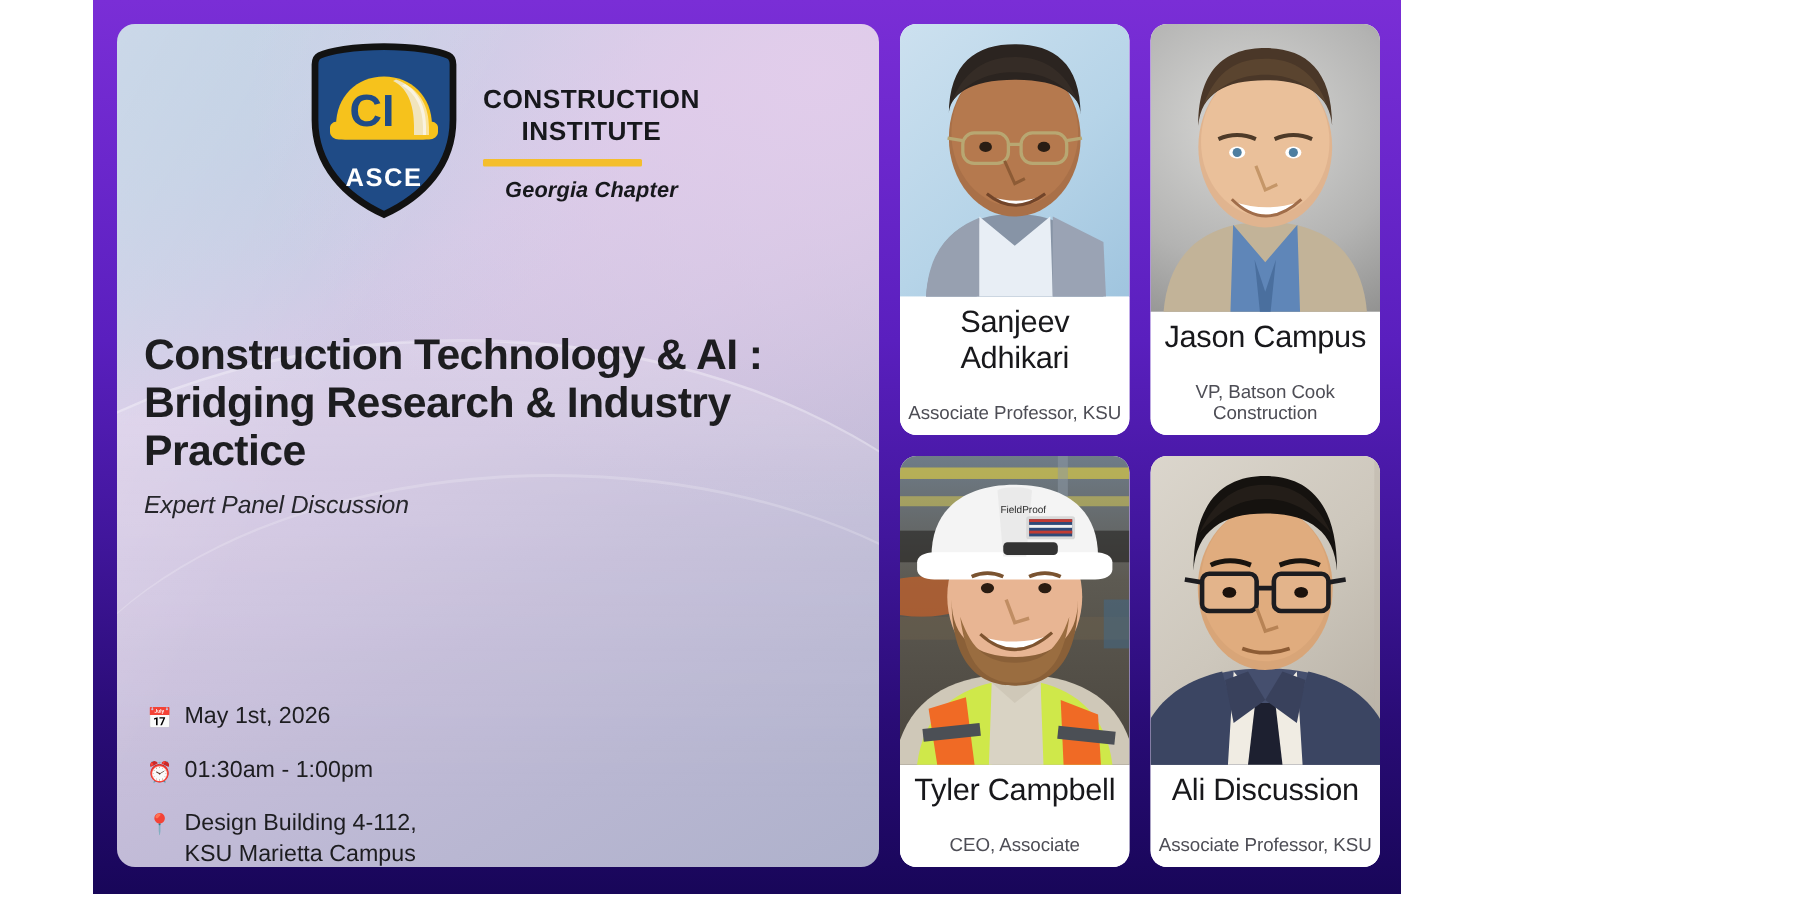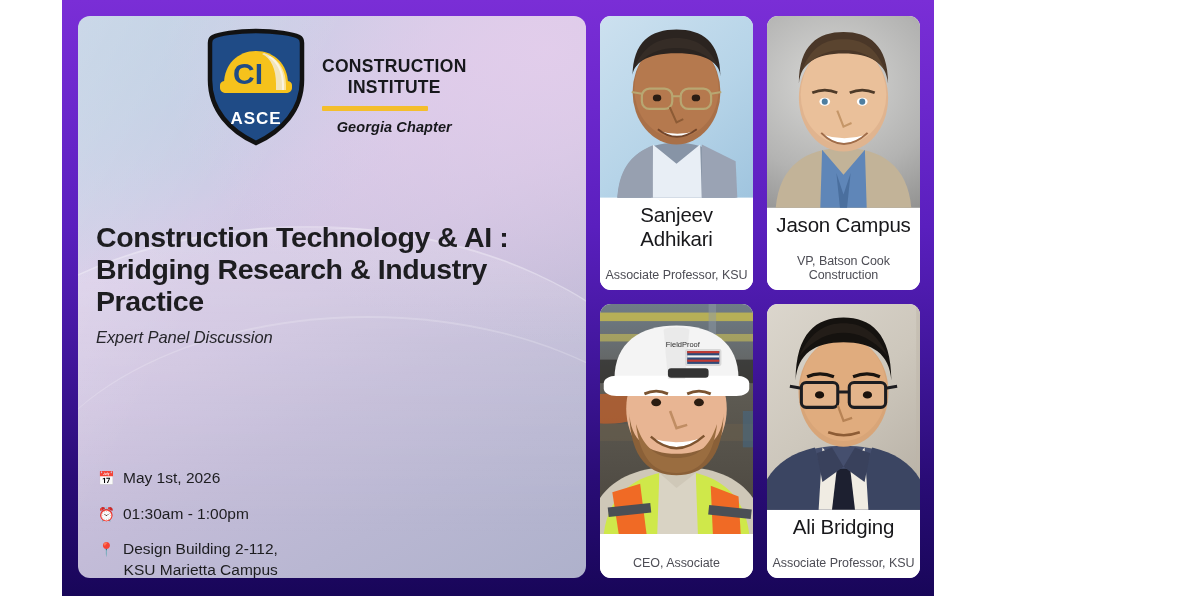--- a/index.html
+++ b/index.html
@@ -97,21 +97,21 @@
   #details-block{ position:absolute; left:20px; top:452px; width:330px; }
   .detail-row{
     display:flex; align-items:flex-start; gap:9px;
     margin-bottom:15px; font-size:15.5px; color:#1d1d20; line-height:1.33;
   }
   .detail-row:last-child{ margin-bottom:0; }
   .detail-icon{
     width:16px; flex:0 0 16px; font-size:13.5px; line-height:1.45;
     text-align:center; position:relative; top:1px;
   }
-  .detail-text{ white-space:pre-line;text-align:right; }
+  .detail-text{ white-space:pre-line; }
 
   
   #speaker-grid{
     flex:1; display:grid;
     grid-template-columns:1fr 1fr;
     grid-template-rows:1fr 1fr;
     gap:14px;
   }
   .speaker-card{
     position:relative; border-radius:11px; overflow:hidden;
@@ -170,21 +170,21 @@
       <div class="detail-row">
         <span class="detail-icon">📅</span>
         <span class="detail-text">May 1st, 2026</span>
       </div>
       <div class="detail-row">
         <span class="detail-icon">⏰</span>
         <span class="detail-text">01:30am - 1:00pm</span>
       </div>
       <div class="detail-row">
         <span class="detail-icon">📍</span>
-        <span class="detail-text">Design Building 2-112,
+        <span class="detail-text">Design Building 4-112,
 KSU Marietta Campus</span>
       </div>
     </div>
   </div>
 
   <div id="speaker-grid">
 
     <div class="speaker-card">
       <div class="speaker-photo">
         <svg class="photo-svg" viewBox="0 0 240 215" preserveAspectRatio="xMidYMid slice">
@@ -309,20 +309,21 @@
           <ellipse cx="101" cy="92" rx="4.6" ry="3.6" fill="#2b1d12"></ellipse>
           <ellipse cx="141" cy="92" rx="4.6" ry="3.6" fill="#2b1d12"></ellipse>
           <path d="M90 84 Q101 79 112 84" fill="none" stroke="#7a5330" stroke-width="2.6"></path>
           <path d="M130 84 Q141 79 152 84" fill="none" stroke="#7a5330" stroke-width="2.6"></path>
           <path d="M114 100 L120 116 L130 113" fill="none" stroke="#c08d63" stroke-width="2.4"></path>
           <path d="M98 126 Q120 142 144 125 Q121 133 98 126 Z" fill="#ffffff"></path>
           <path d="M96 124 Q120 146 146 123" fill="none" stroke="#7e5430" stroke-width="2.2"></path>
         </svg>
       </div>
       <div class="speaker-caption">
+        <div class="speaker-name">Tyler Campbell</div>
         <div class="speaker-role">CEO, Associate</div>
       </div>
     </div>
 
     <div class="speaker-card">
       <div class="speaker-photo">
         <svg class="photo-svg" viewBox="0 0 240 215" preserveAspectRatio="xMidYMid slice">
           <defs>
             <linearGradient id="bg4" x1="0" y1="0" x2="1" y2="1">
               <stop offset="0%" stop-color="#ded9d0"></stop>
@@ -357,19 +358,19 @@
           </g>
           <ellipse cx="95" cy="95" rx="4.8" ry="3.8" fill="#1b120c"></ellipse>
           <ellipse cx="145" cy="95" rx="4.8" ry="3.8" fill="#1b120c"></ellipse>
           <path d="M82 76 Q95 70 110 76" fill="none" stroke="#19140f" stroke-width="3.4"></path>
           <path d="M130 76 Q145 70 158 76" fill="none" stroke="#19140f" stroke-width="3.4"></path>
           <path d="M114 106 L120 122 L129 119" fill="none" stroke="#b78355" stroke-width="2.4"></path>
           <path d="M104 134 Q120 140 137 134" fill="none" stroke="#8d5c35" stroke-width="2.6"></path>
         </svg>
       </div>
       <div class="speaker-caption">
-        <div class="speaker-name">Ali Bridging</div>
+        <div class="speaker-name">Ali Discussion</div>
         <div class="speaker-role">Associate Professor, KSU</div>
       </div>
     </div>
 
   </div>
 </div>
 
 </body></html>

